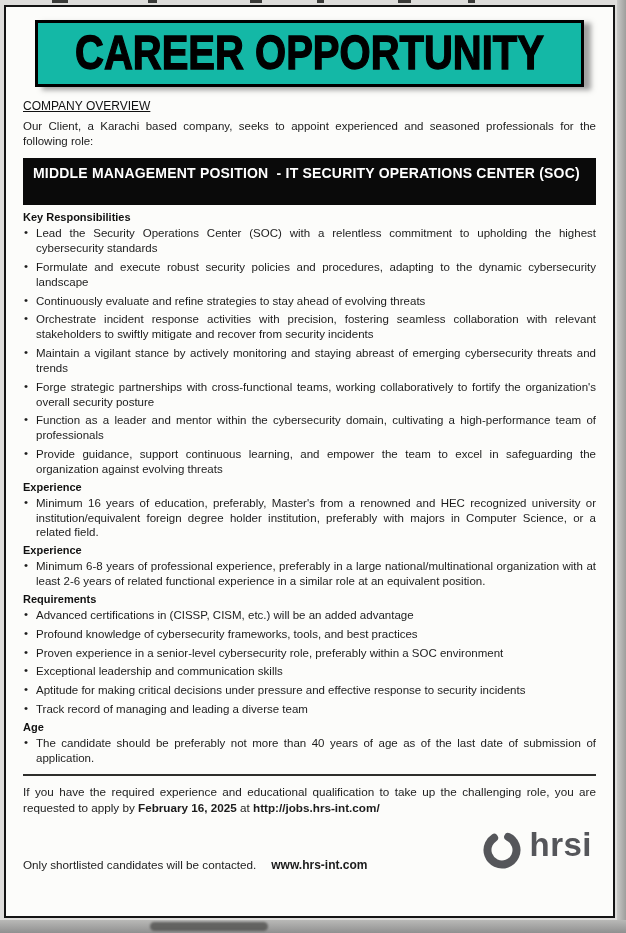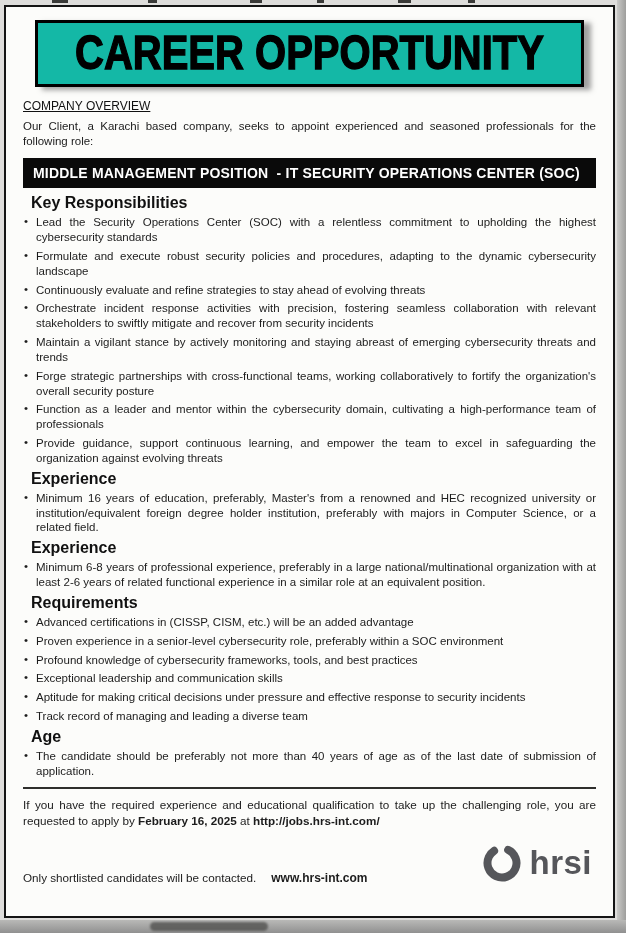--- a/index.html
+++ b/index.html
@@ -40,41 +40,41 @@
     white-space:nowrap; transform:scaleY(1.22); transform-origin:center;
     -webkit-text-stroke:1.1px #000; letter-spacing:0;
   }
 
   .ov-h { font-size:12px; font-weight:normal; text-decoration:underline;
     color:#111; margin:3px 0 6px; }
   .para { font-size:11.5px; line-height:1.32; text-align:justify; }
 
   .banner {
     margin:9px 0 6px; background:#0a0a0a; color:#fff;
-    font-weight:bold; font-size:14px; height:30px; line-height:30px;
+    font-weight:bold; font-size:14px; height:47px; line-height:30px;
     padding-left:10px; white-space:pre; letter-spacing:.2px;
   }
 
-  .sec-h { font-size:16px; font-weight:bold; color:#111; margin:4px 8px 3px; }
+  .sec-h { font-size:11px; font-weight:bold; color:#111; margin:4px 0 3px; }
   .bullets { list-style:none; }
   .b { position:relative; padding-left:13px; font-size:11.5px; line-height:1.29;
     text-align:justify; margin-bottom:4px; }
   .b::before { content:"\2022"; position:absolute; left:1px; top:-1px; }
 
   .divider { border-top:2px solid #2e2e2c; margin:8px 0 8px; }
 
   .apply { font-size:11.7px; line-height:1.38; text-align:justify; }
 
   .footer-row { display:flex; justify-content:space-between;
     align-items:flex-end; margin-top:12px; }
   .footer-left { display:flex; flex-direction:row; gap:15px; }
   .note { font-size:11.7px; }
   .site { font-size:12px; font-weight:bold; }
 
-  .logo { display:flex; align-items:center; gap:5px; margin-right:4px; }
+  .logo { display:flex; gap:5px; margin-right:4px; }
   .logo-ring { display:inline-flex; }
   .logo-text { font-size:33px; font-weight:bold; color:#55565a;
     letter-spacing:.5px; line-height:1; }
 </style>
 </head>
 <body>
 
 <div class="stage">
 
   <div class="artifact" style="left:52px;width:16px"></div>
@@ -120,22 +120,22 @@
       <h3 class="sec-h">Experience</h3>
       <ul class="bullets">
         <li class="b">Minimum 6-8 years of professional experience, preferably in a large national/multinational organization with at least 2-6 years of related functional experience in a similar role at an equivalent position.</li>
       </ul>
     </section>
 
     <section>
       <h3 class="sec-h">Requirements</h3>
       <ul class="bullets">
         <li class="b">Advanced certifications in (CISSP, CISM, etc.) will be an added advantage</li>
+        <li class="b">Profound knowledge of cybersecurity frameworks, tools, and best practices</li>
         <li class="b">Proven experience in a senior-level cybersecurity role, preferably within a SOC environment</li>
-        <li class="b">Profound knowledge of cybersecurity frameworks, tools, and best practices</li>
         <li class="b">Exceptional leadership and communication skills</li>
         <li class="b">Aptitude for making critical decisions under pressure and effective response to security incidents</li>
         <li class="b">Track record of managing and leading a diverse team</li>
       </ul>
     </section>
 
     <section>
       <h3 class="sec-h">Age</h3>
       <ul class="bullets">
         <li class="b">The candidate should be preferably not more than 40 years of age as of the last date of submission of application.</li>

